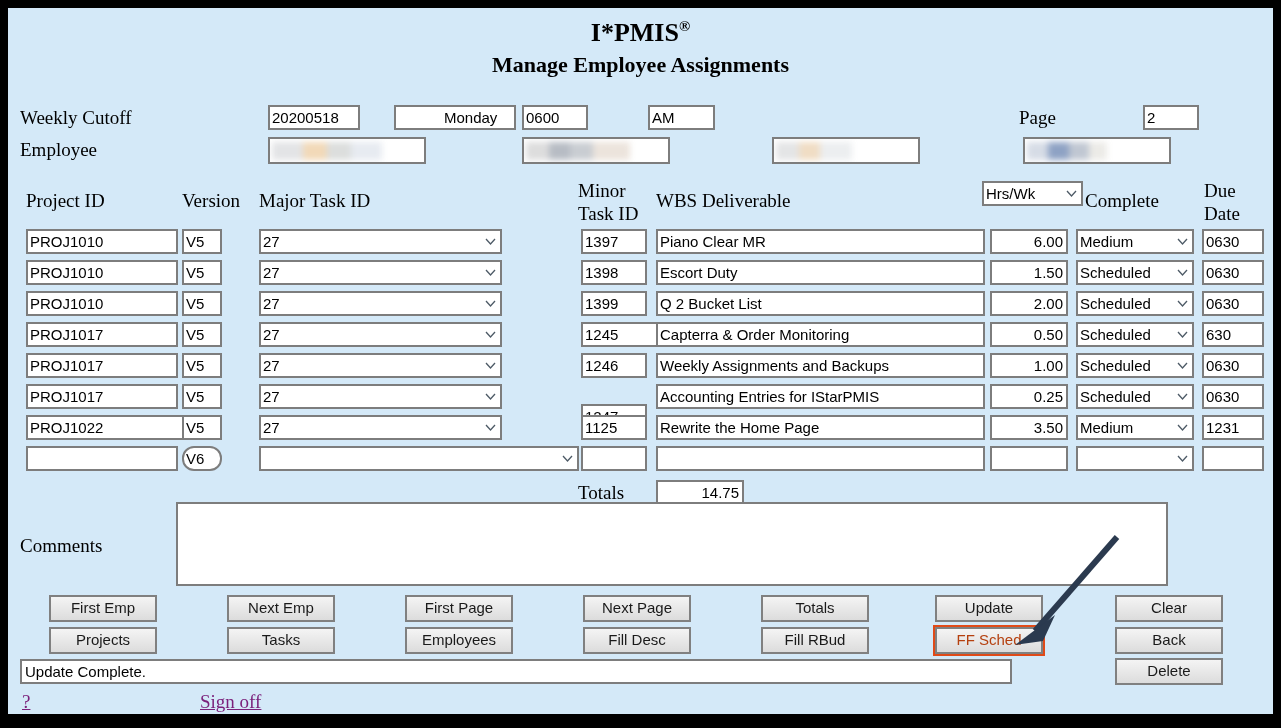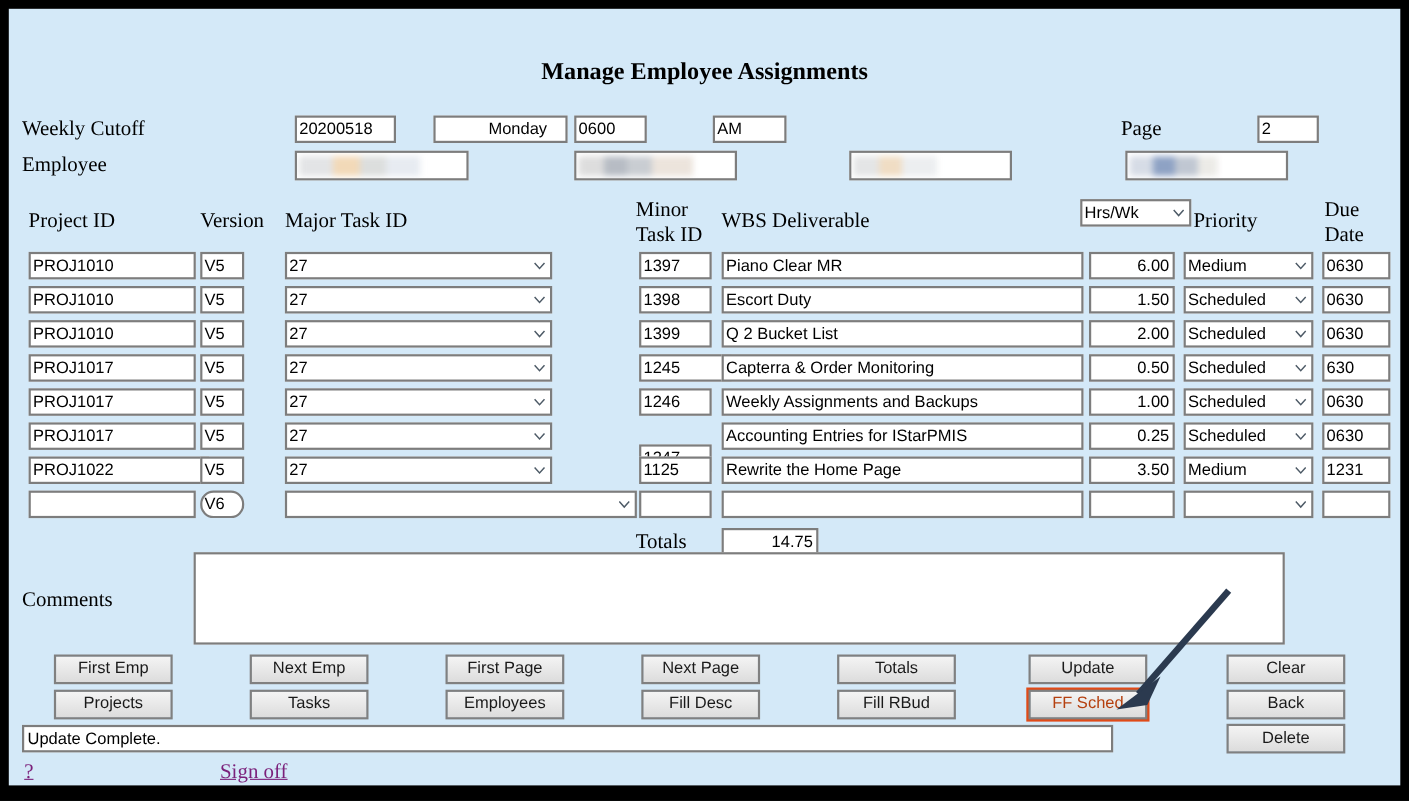--- a/index.html
+++ b/index.html
@@ -157,20 +157,23 @@
     left: 895px; top: 515px;
     width: 230px; height: 130px;
     pointer-events: none;
   }
 </style>
 </head>
 <body>
 
 <div id="frame">
 
+  <div class="title1">
+    <span>I*PMIS</span><sup>®</sup>
+  </div>
   <div class="title2">Manage Employee Assignments</div>
 
   <div class="lbl" style="left:12px; top:99px;">Weekly Cutoff</div>
   <div class="lbl" style="left:12px; top:131px;">Employee</div>
 
   <div class="inp" style="left:260px; top:97px; width:92px;">20200518</div>
   <div class="inp" style="left:386px; top:97px; width:122px;padding-left:48px;">Monday</div>
   <div class="inp" style="left:514px; top:97px; width:66px;">0600</div>
   <div class="inp" style="left:640px; top:97px; width:67px;">AM</div>
 
@@ -199,21 +202,21 @@
 
   <div class="sel" style="left:974px; top:173px; width:101px;">
     <span class="selval">Hrs/Wk</span>
     <span class="chev">
       <svg viewBox="0 0 11 11" width="11" height="11">
           <path d="M1 3 L5.5 8 L10 3" fill="none" stroke="#4d5a66" stroke-width="1.3"></path>
         </svg>
     </span>
   </div>
 
-  <div class="lbl" style="left:1077px; top:182px;">Priority</div>
+  <div class="lbl" style="left:1077px; top:182px;">Complete</div>
   <div class="lbl" style="left:1196px; top:172px;">Due</div>
   <div class="lbl" style="left:1196px; top:195px;">Date</div>
 
   <div id="rows-container">
       <div>
         <div class="inp" style="left:18px; top:221px; width:152px;">PROJ1010</div>
         <div class="inp" style="left:174px; top:221px; width:40px;">V5</div>
         <div class="sel" style="left:251px; top:221px; width:243px;">
           <span class="selval">27</span>
           <span class="chev">

